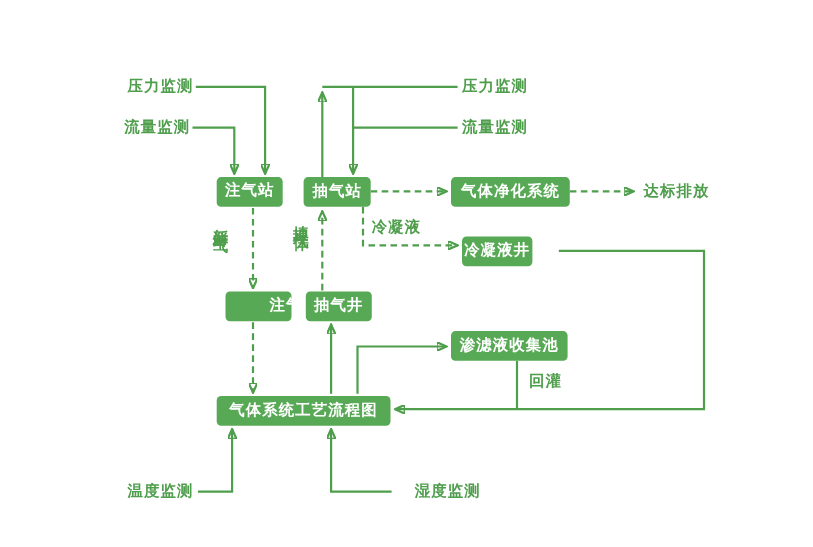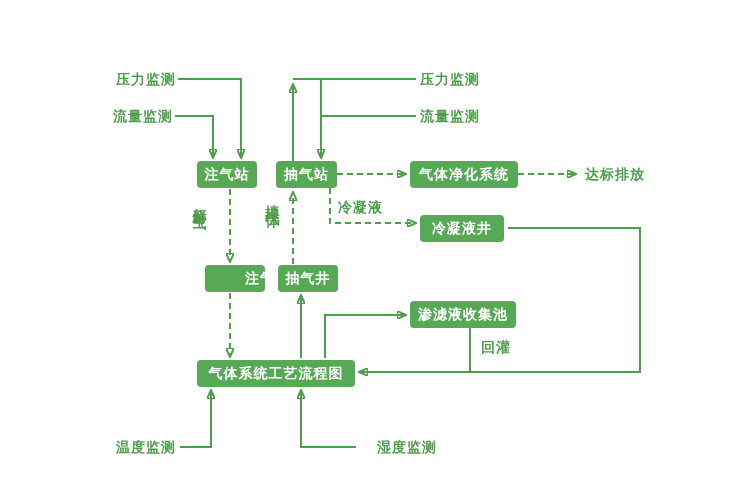--- a/index.html
+++ b/index.html
@@ -61,24 +61,24 @@
 
     <path d="M325,358 V315 H406" marker-end="url(#arrowhead)"></path>
 
     <path d="M508,228 H640 V372 H359" marker-end="url(#arrowhead)"></path>
     <path d="M470,328 V371"></path>
 
     <path d="M180,447 H211 V390" marker-end="url(#arrowhead)"></path>
     <path d="M356,447 H301 V390" marker-end="url(#arrowhead)"></path>
   </svg>
 
-  <div class="node" style="left:197px;top:161px;width:60px;">注气站</div>
+  <div class="node" style="left:197px;top:161px;width:60px;font-family:Liberation Mono, monospace;">注气站</div>
   <div class="node" style="left:276px;top:161px;width:61px;font-family:Liberation Serif, serif;">抽气站</div>
   <div class="node" style="left:410px;top:161px;width:108px;">气体净化系统</div>
-  <div class="node" style="left:420px;top:215px;width:84px;">冷凝液井</div>
+  <div class="node" style="left:420px;top:215px;width:64px;">冷凝液井</div>
   <div class="node" style="left:205px;top:265px;width:60px;padding-left:40px;">注气井</div>
   <div class="node" style="left:278px;top:265px;width:60px;">抽气井</div>
   <div class="node" style="left:410px;top:301px;width:106px;">渗滤液收集池</div>
   <div class="node" style="left:197px;top:360px;width:158px;">气体系统工艺流程图</div>
 
   <div class="label" style="left:116px;top:71px;">压力监测</div>
   <div class="label" style="left:113px;top:108px;">流量监测</div>
   <div class="label" style="left:420px;top:71px;">压力监测</div>
   <div class="label" style="left:420px;top:108px;">流量监测</div>
   <div class="label" style="left:585px;top:166px;">达标排放</div>

